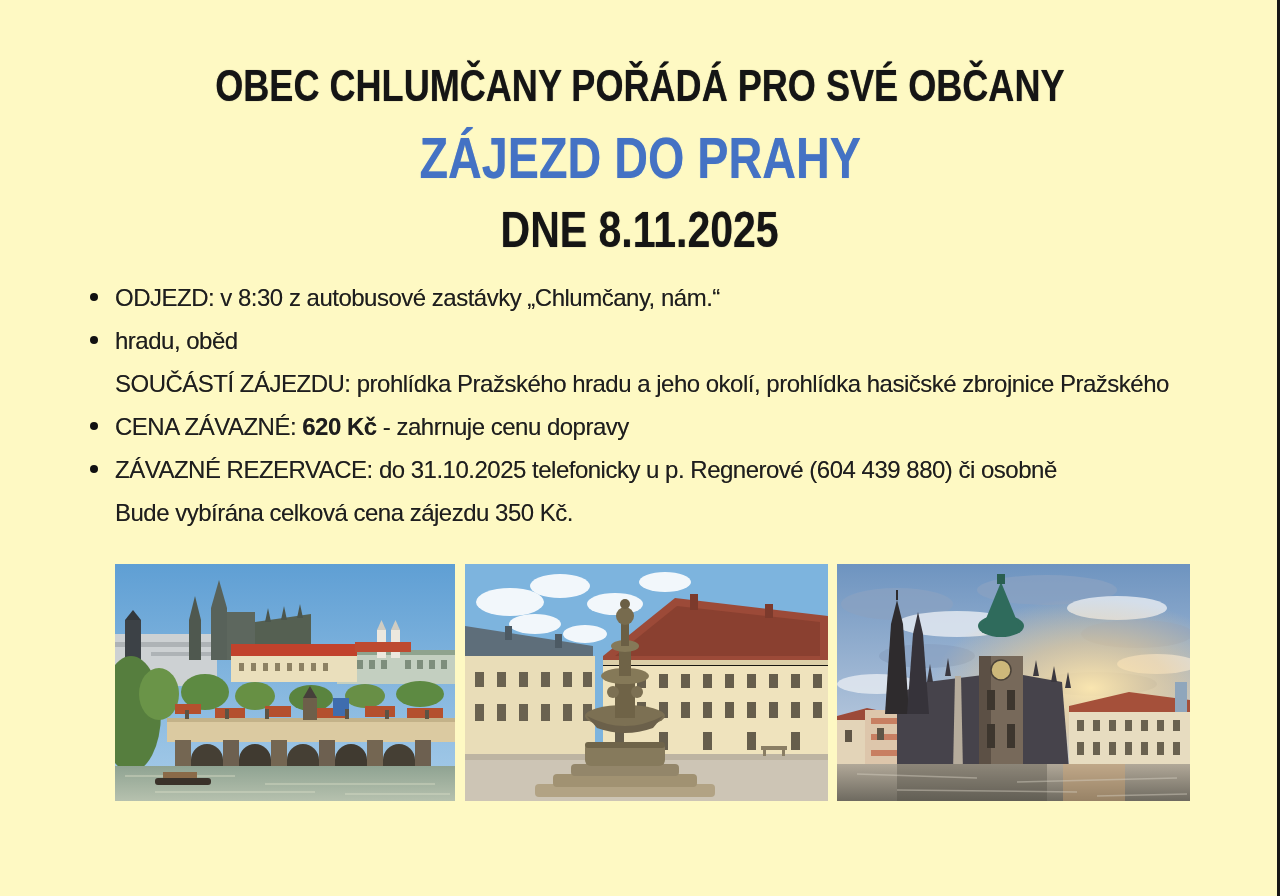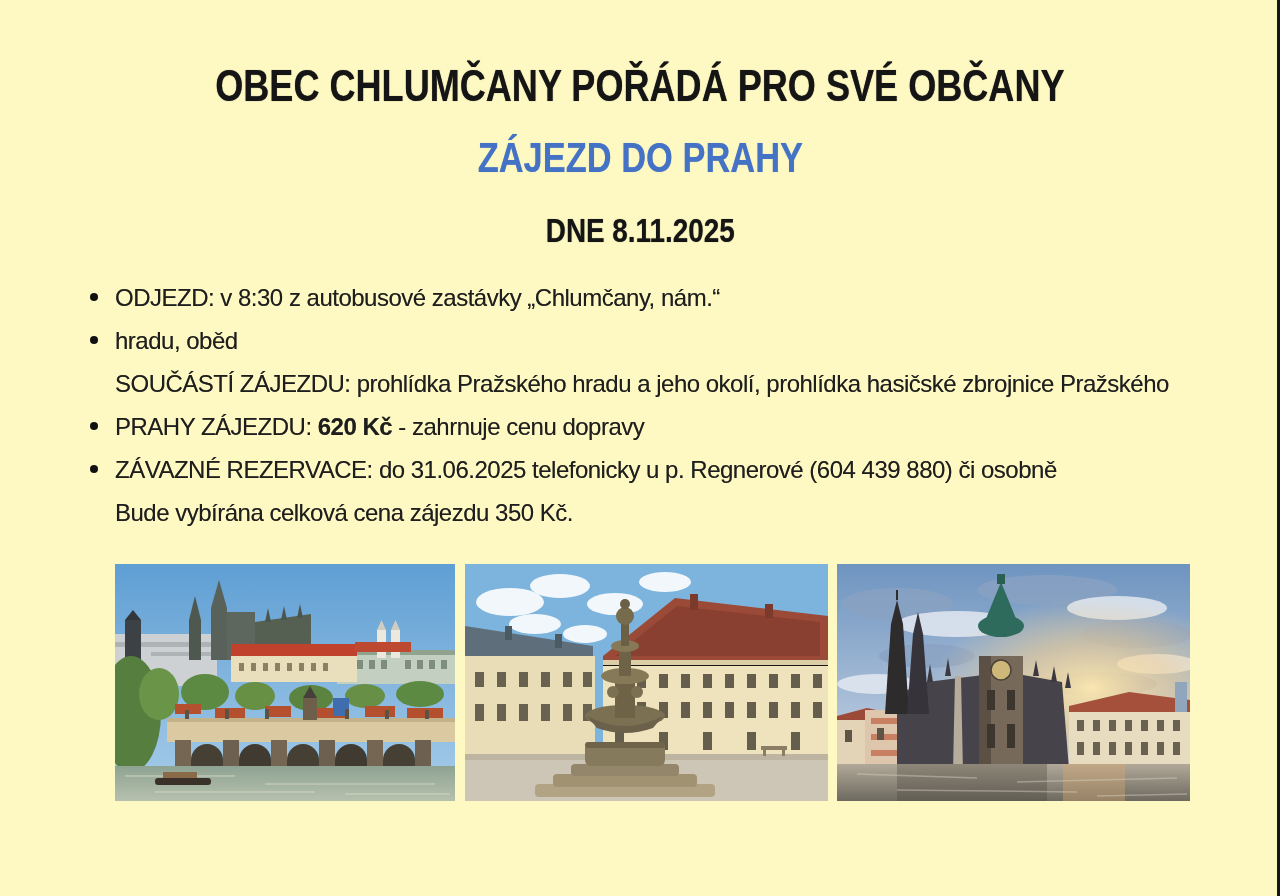--- a/index.html
+++ b/index.html
@@ -12,23 +12,23 @@
     color:#1b1b1b;
   }
   .edge-line{
     position:absolute;right:0;top:0;width:3px;height:100%;
     background:#161616;
   }
   .h-row{position:absolute;left:0;width:1280px;text-align:center;white-space:nowrap;}
   .h-row .squeeze{display:inline-block;transform:scaleX(0.82);transform-origin:50% 50%;}
   .title-1{top:64px;font-size:44px;line-height:44px;font-weight:bold;color:#151515;
            text-shadow:0 0 1px rgba(0,0,0,.6);}
-  .title-2{top:136px;font-size:42px;line-height:44px;font-weight:bold;color:#4472C4;
+  .title-2{top:136px;font-size:57px;line-height:44px;font-weight:bold;color:#4472C4;
            text-shadow:0 0 .8px rgba(68,114,196,.55);}
-  .title-3{top:208px;font-size:34px;line-height:44px;font-weight:bold;color:#151515;
+  .title-3{top:208px;font-size:50px;line-height:44px;font-weight:bold;color:#151515;
            text-shadow:0 0 1px rgba(0,0,0,.6);}
   .bullets{
     position:absolute;left:88px;top:276px;width:1150px;
     font-size:24px;line-height:43px;letter-spacing:-0.5px;color:#1e1e1e;
     text-shadow:0 0 .5px rgba(0,0,0,.45);
   }
   .bullet-item{display:flex;align-items:flex-start;}
   .bullet-marker{flex:0 0 27px;}
   .bullet-marker .dot{
     width:8px;height:8px;border-radius:50%;background:#111;margin-top:17px;margin-left:2px;
@@ -74,29 +74,29 @@
       <div class="bullet-text">
         <div>hradu, oběd</div>
         <div>SOUČÁSTÍ ZÁJEZDU: prohlídka Pražského hradu a jeho okolí, prohlídka hasičské zbrojnice Pražského</div>
       </div>
     </div>
 
     <div class="bullet-item">
       <div class="bullet-marker">
           <div class="dot"></div>
         </div>
-      <div class="bullet-text"><span>PRAHY ZÁJEZDU: </span><span class="bold">620 Kč</span><span> - zahrnuje cenu dopravy</span></div>
+      <div class="bullet-text"><span>CENA ZÁVAZNÉ: </span><span class="bold">620 Kč</span><span> - zahrnuje cenu dopravy</span></div>
     </div>
 
     <div class="bullet-item">
       <div class="bullet-marker">
           <div class="dot"></div>
         </div>
       <div class="bullet-text">
-        <div>ZÁVAZNÉ REZERVACE: do 31.06.2025 telefonicky u p. Regnerové (604 439 880) či osobně</div>
+        <div>ZÁVAZNÉ REZERVACE: do 31.10.2025 telefonicky u p. Regnerové (604 439 880) či osobně</div>
         <div>Bude vybírána celková cena zájezdu 350 Kč.</div>
       </div>
     </div>
 
   </div>
 
   <div class="photos">
 
     <svg class="photo-1" width="340" height="237" viewBox="0 0 340 237">
       <defs>

